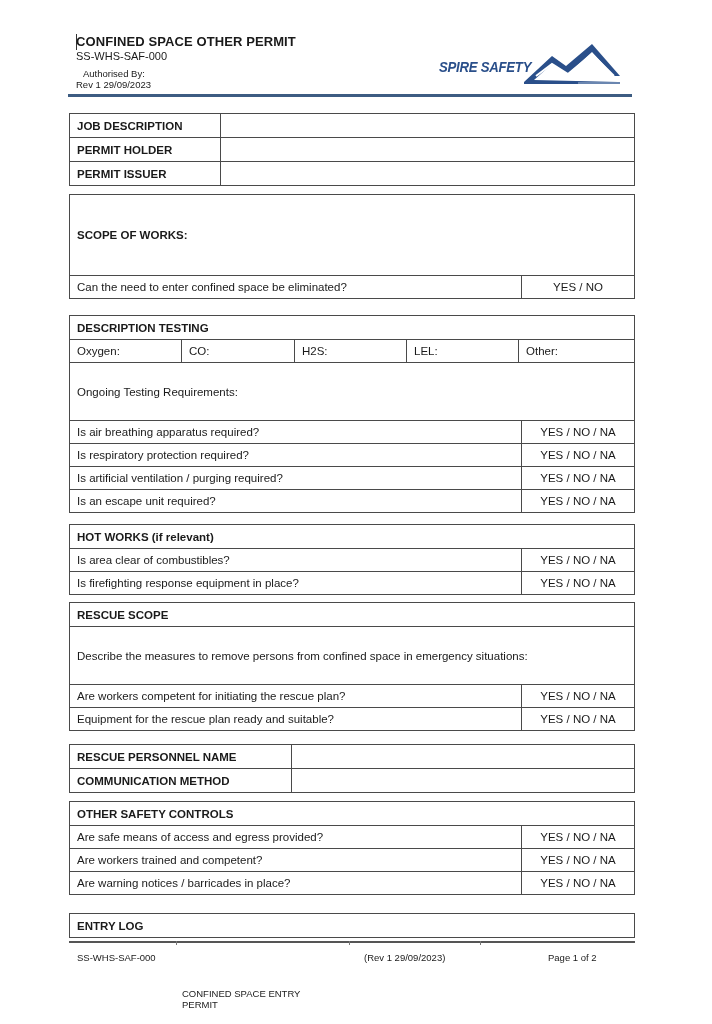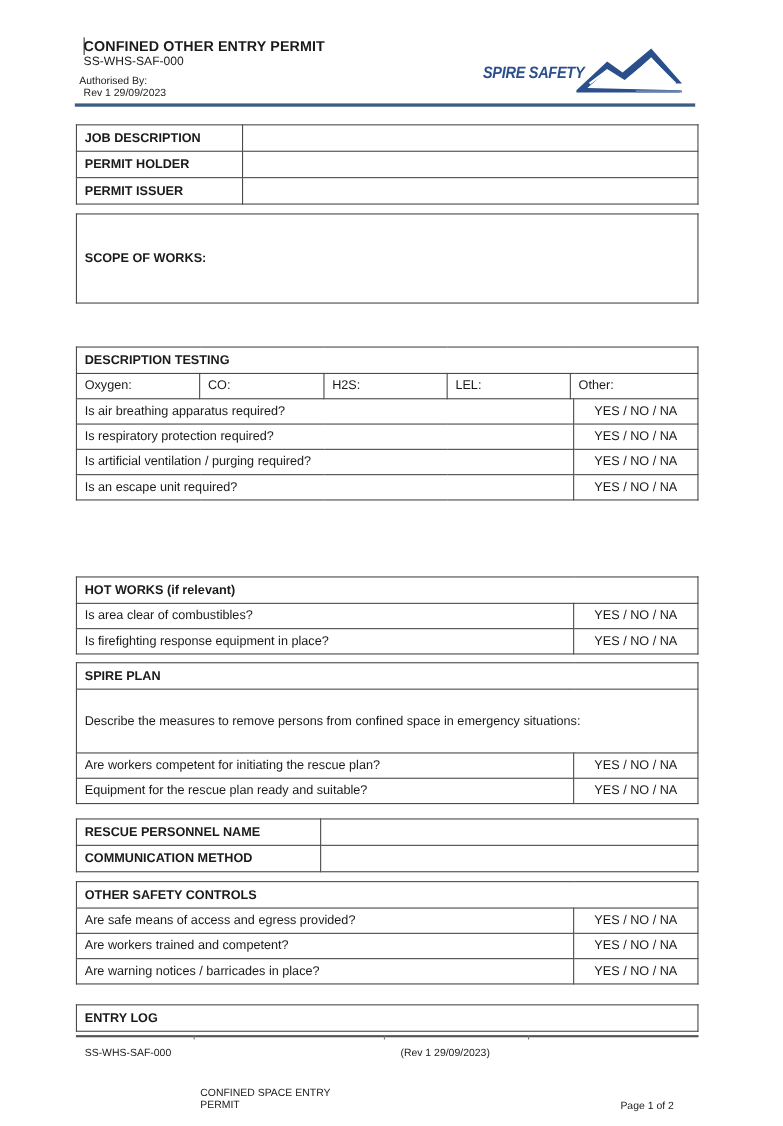--- a/index.html
+++ b/index.html
@@ -3,21 +3,21 @@
 <meta charset="utf-8">
 <style>
   html, body { margin: 0; padding: 0; background: #ffffff; }
   body { width: 712px; height: 1024px; position: relative; overflow: hidden;
          font-family: "Liberation Sans", sans-serif; color: #1a1a1a; }
   .abs { position: absolute; }
 
   
   .doc-title { left: 76px; top: 34px; font-size: 13px; font-weight: bold; letter-spacing: 0.1px; }
   .doc-code { left: 76px; top: 50px; font-size: 11px; }
-  .doc-auth { left: 72px; top: 68px; font-size: 9.5px; }
+  .doc-auth { left: 83px; top: 68px; font-size: 9.5px; }
   .doc-rev { left: 76px; top: 79px; font-size: 9.5px; }
   .caret { left: 76px; top: 34px; width: 1px; height: 16px; background: #333; }
   .logo-text { left: 439px; top: 58px; font-size: 15px; font-weight: bold; font-style: italic;
                color: #2a4f8a; letter-spacing: -0.3px; transform: scaleX(0.88); transform-origin: left; }
   .logo-mark { left: 522px; top: 42px; width: 100px; height: 46px; }
   .header-rule { left: 68px; top: 94px; width: 564px; height: 3px; background: #3d5c82; }
 
   
   table.box { position: absolute; left: 69px; width: 566px; border-collapse: collapse; }
   table.box td { border: 1.2px solid #4a4a4a; padding: 0 7px; font-size: 11.5px; vertical-align: middle; }
@@ -30,21 +30,21 @@
 
   
   .footer-rule { left: 69px; top: 941px; width: 566px; height: 1.5px; background: #555; }
   .footer-tick { top: 941px; width: 1px; height: 4px; background: #777; }
   .ft { top: 952px; font-size: 9.5px; }
 </style>
 </head>
 <body>
 
 <div class="abs caret"></div>
-<div class="abs doc-title">CONFINED OTHER ENTRY PERMIT</div>
+<div class="abs doc-title">CONFINED SPACE OTHER PERMIT</div>
 <div class="abs doc-code">SS-WHS-SAF-000</div>
 <div class="abs doc-auth">Authorised By:</div>
 <div class="abs doc-rev">Rev 1 29/09/2023</div>
 <div class="abs logo-text">SPIRE SAFETY</div>
 <svg class="abs logo-mark" viewBox="0 0 100 46">
   <polygon points="2,40 30,14 44,24 70,2 98,34 92,34 70,10 46,32 30,22 12,38 96,40 96,42 2,42" fill="#2a4f8a"></polygon>
   <polyline points="14,34 30,22 46,32 70,12 92,34" fill="none" stroke="#ffffff" stroke-width="2"></polyline>
   <polyline points="20,36 32,28 48,36 70,18 90,36" fill="none" stroke="#ffffff" stroke-width="1.6"></polyline>
   <polygon points="56,40 98,40 98,42 56,42" fill="#6a86b0"></polygon>
 </svg>
@@ -67,35 +67,44 @@
 </tbody>
   </table>
 
 <table class="box" style="top:194px;padding-left:24px;">
   <tbody>
       <tr>
     <td class="hdr tall" colspan="2" style="height:80px;">
       <span>SCOPE OF WORKS:</span>
     </td>
   </tr>
+  <tr class="row22">
+    <td>Can the need to enter confined space be eliminated?</td>
+    <td class="ans" style="width:98px;">YES / NO</td>
+  </tr>
 </tbody>
   </table>
 
 <table class="box" style="top:315px;">
   <tbody>
       <tr class="row23">
         <td class="hdr" colspan="6">DESCRIPTION TESTING</td>
       </tr>
   <tr class="row22">
     <td style="width:97px;">Oxygen:</td>
     <td style="width:98px;margin-left:14px;">CO:</td>
     <td style="width:97px;">H2S:</td>
     <td style="width:97px;">LEL:</td>
     <td colspan="2">Other:</td>
   </tr>
+  <tr>
+        <td class="tall" colspan="6" style="height:57px;">
+    <span>Ongoing Testing Requirements:</span>
+  </td>
+      </tr>
   <tr class="row22">
     <td colspan="5">Is air breathing apparatus required?</td>
     <td class="ans" style="width:98px;">YES / NO / NA</td>
   </tr>
   <tr class="row22">
     <td colspan="5">Is respiratory protection required?</td>
     <td class="ans">YES / NO / NA</td>
   </tr>
   <tr class="row22">
     <td colspan="5">Is artificial ventilation / purging required?</td>
@@ -120,21 +129,21 @@
   <tr class="row22">
     <td>Is firefighting response equipment in place?</td>
     <td class="ans">YES / NO / NA</td>
   </tr>
 </tbody>
   </table>
 
 <table class="box" style="top:602px;">
   <tbody>
       <tr class="row23">
-        <td class="hdr" colspan="2">SPIRE PLAN</td>
+        <td class="hdr" colspan="2">RESCUE SCOPE</td>
       </tr>
   <tr>
         <td class="tall" colspan="2" style="height:57px;">
     <span>Describe the measures to remove persons from confined space in emergency situations:</span>
   </td>
       </tr>
   <tr class="row22">
     <td>Are workers competent for initiating the rescue plan?</td>
     <td class="ans" style="width:98px;">YES / NO / NA</td>
   </tr>
@@ -189,13 +198,13 @@
 <div class="abs footer-rule"></div>
 <div class="abs footer-tick" style="left:176px;"></div>
 <div class="abs footer-tick" style="left:349px;"></div>
 <div class="abs footer-tick" style="left:480px;"></div>
 <div class="abs ft" style="left:77px;">SS-WHS-SAF-000</div>
 <div class="abs ft" style="left:182px;margin-top:36px;">
   <div>CONFINED SPACE ENTRY</div>
   <div>PERMIT</div>
 </div>
 <div class="abs ft" style="left:364px;">(Rev 1 29/09/2023)</div>
-<div class="abs ft" style="left:564px;margin-top:48px;">Page 1 of 2</div>
+<div class="abs ft" style="left:548px;">Page 1 of 2</div>
 
 </body></html>

